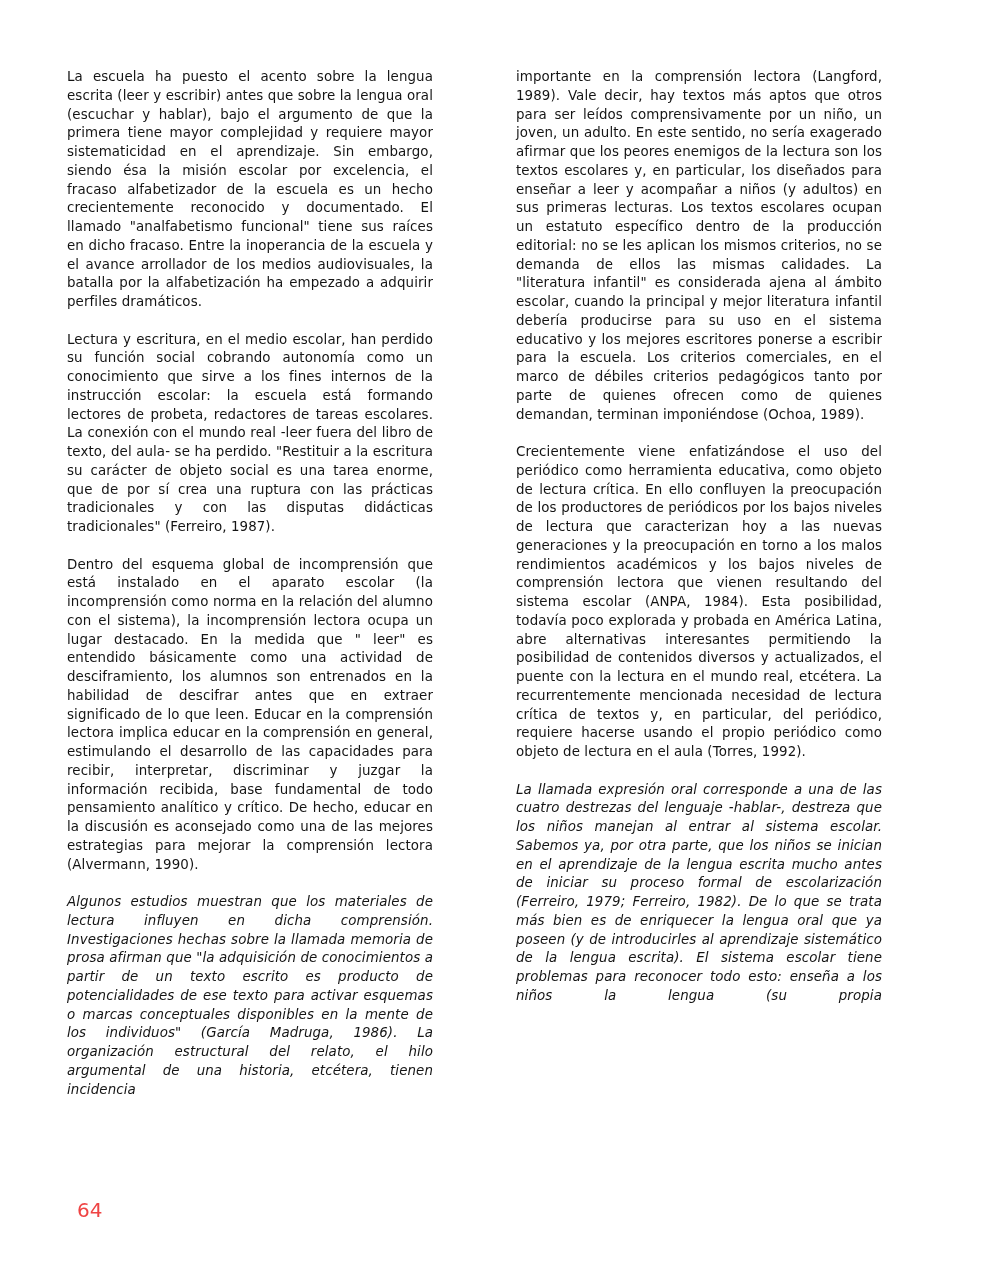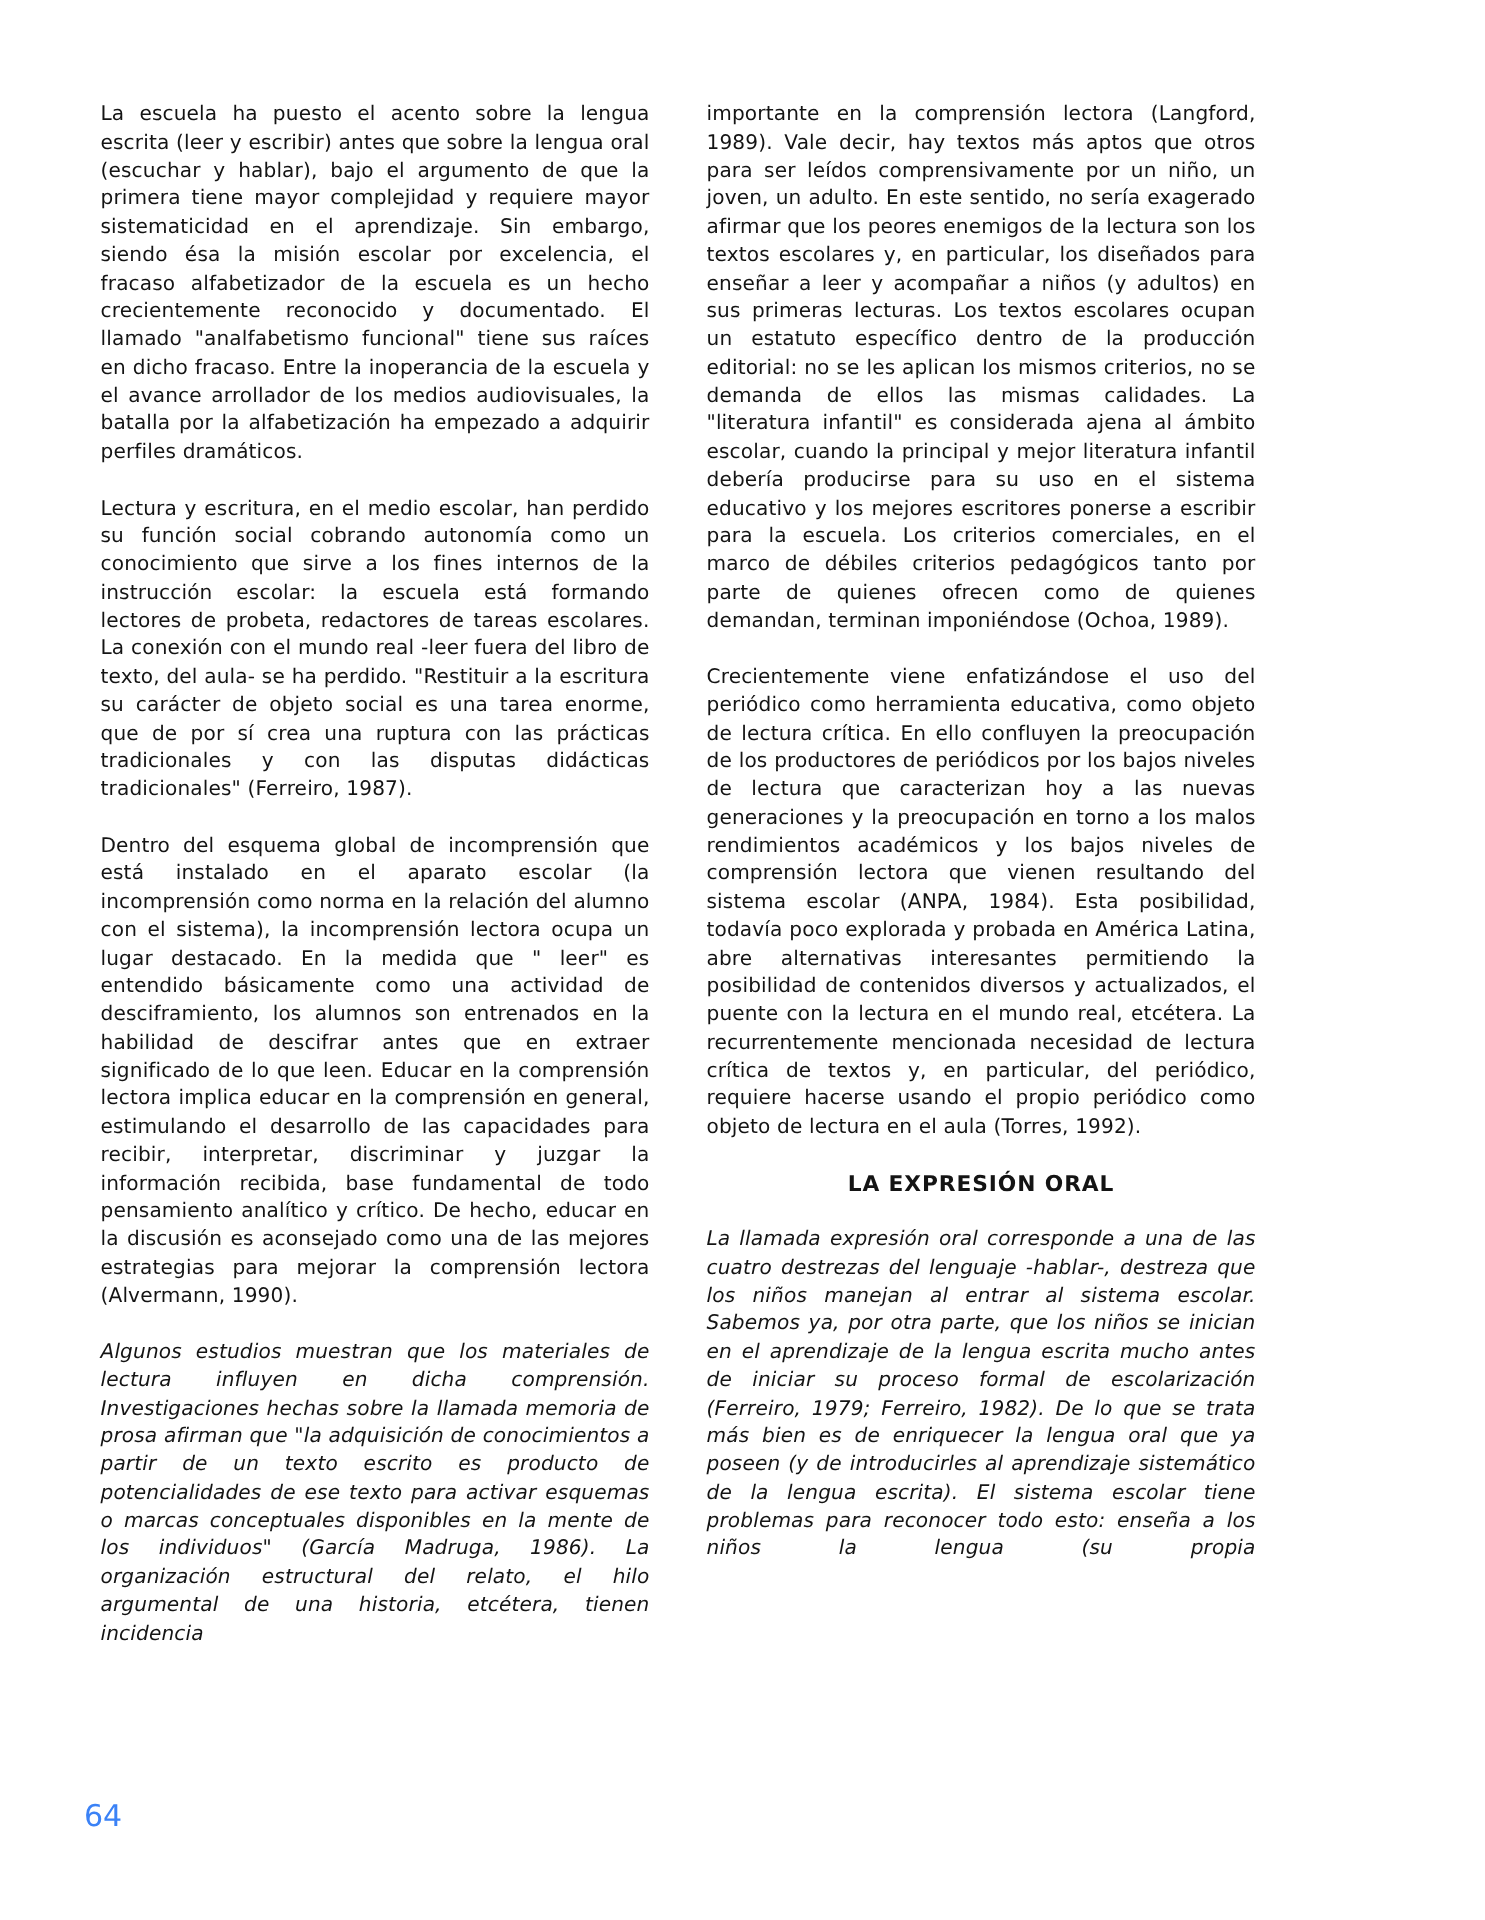--- a/index.html
+++ b/index.html
@@ -22,58 +22,57 @@
   .col {
     position: absolute;
     top: 68px;
     width: 366px;
     font-size: 13.4px;
     line-height: 18.75px;
     text-align: justify;
     letter-spacing: 0.1px;
   }
   .col-left  { left: 67px; }
-  .col-right { left: 471px; }
+  .col-right { left: 516px; }
   .col p {
     margin: 0 0 18.75px 0;
     padding: 0;
   }
   
   .col p.cont { text-align-last: justify; font-style: italic; }
   .section-heading {
     margin: 18.75px 0 18.75px 0;
     font-size: 14.5px;
     font-weight: bold;
     text-align: center;
     text-align-last: center;
     letter-spacing: 0.6px;
   }
   .page-number {
     position: absolute;
-    left: 56px;
+    left: 77px;
     top: 1198px;
     font-size: 20px;
     line-height: 24px;
-    color: #3b82f6;
+    color: #ef4444;
   }
 </style>
 </head>
 <body>
 
 <div class="page">
 
   <div class="col col-left">
     <p>La escuela ha puesto el acento sobre la lengua escrita (leer y escribir) antes que sobre la lengua oral (escuchar y hablar), bajo el argumento de que la primera tiene mayor complejidad y requiere mayor sistematicidad en el aprendizaje. Sin embargo, siendo ésa la misión escolar por excelencia, el fracaso alfabetizador de la escuela es un hecho crecientemente reconocido y documentado. El llamado "analfabetismo funcional" tiene sus raíces en dicho fracaso. Entre la inoperancia de la escuela y el avance arrollador de los medios audiovisuales, la batalla por la alfabetización ha empezado a adquirir perfiles dramáticos.</p>
     <p>Lectura y escritura, en el medio escolar, han perdido su función social cobrando autonomía como un conocimiento que sirve a los fines internos de la instrucción escolar: la escuela está formando lectores de probeta, redactores de tareas escolares. La conexión con el mundo real -leer fuera del libro de texto, del aula- se ha perdido. "Restituir a la escritura su carácter de objeto social es una tarea enorme, que de por sí crea una ruptura con las prácticas tradicionales y con las disputas didácticas tradicionales" (Ferreiro, 1987).</p>
     <p>Dentro del esquema global de incomprensión que está instalado en el aparato escolar (la incomprensión como norma en la relación del alumno con el sistema), la incomprensión lectora ocupa un lugar destacado. En la medida que " leer" es entendido básicamente como una actividad de desciframiento, los alumnos son entrenados en la habilidad de descifrar antes que en extraer significado de lo que leen. Educar en la comprensión lectora implica educar en la comprensión en general, estimulando el desarrollo de las capacidades para recibir, interpretar, discriminar y juzgar la información recibida, base fundamental de todo pensamiento analítico y crítico. De hecho, educar en la discusión es aconsejado como una de las mejores estrategias para mejorar la comprensión lectora (Alvermann, 1990).</p>
     <p class="cont">Algunos estudios muestran que los materiales de lectura influyen en dicha comprensión. Investigaciones hechas sobre la llamada memoria de prosa afirman que "la adquisición de conocimientos a partir de un texto escrito es producto de potencialidades de ese texto para activar esquemas o marcas conceptuales disponibles en la mente de los individuos" (García Madruga, 1986). La organización estructural del relato, el hilo argumental de una historia, etcétera, tienen incidencia</p>
   </div>
 
   <div class="col col-right">
     <p>importante en la comprensión lectora (Langford, 1989). Vale decir, hay textos más aptos que otros para ser leídos comprensivamente por un niño, un joven, un adulto. En este sentido, no sería exagerado afirmar que los peores enemigos de la lectura son los textos escolares y, en particular, los diseñados para enseñar a leer y acompañar a niños (y adultos) en sus primeras lecturas. Los textos escolares ocupan un estatuto específico dentro de la producción editorial: no se les aplican los mismos criterios, no se demanda de ellos las mismas calidades. La "literatura infantil" es considerada ajena al ámbito escolar, cuando la principal y mejor literatura infantil debería producirse para su uso en el sistema educativo y los mejores escritores ponerse a escribir para la escuela. Los criterios comerciales, en el marco de débiles criterios pedagógicos tanto por parte de quienes ofrecen como de quienes demandan, terminan imponiéndose (Ochoa, 1989).</p>
     <p>Crecientemente viene enfatizándose el uso del periódico como herramienta educativa, como objeto de lectura crítica. En ello confluyen la preocupación de los productores de periódicos por los bajos niveles de lectura que caracterizan hoy a las nuevas generaciones y la preocupación en torno a los malos rendimientos académicos y los bajos niveles de comprensión lectora que vienen resultando del sistema escolar (ANPA, 1984). Esta posibilidad, todavía poco explorada y probada en América Latina, abre alternativas interesantes permitiendo la posibilidad de contenidos diversos y actualizados, el puente con la lectura en el mundo real, etcétera. La recurrentemente mencionada necesidad de lectura crítica de textos y, en particular, del periódico, requiere hacerse usando el propio periódico como objeto de lectura en el aula (Torres, 1992).</p>
-    <h2 class="section-heading">LA EXPRESIÓN ORAL</h2>
     <p class="cont">La llamada expresión oral corresponde a una de las cuatro destrezas del lenguaje -hablar-, destreza que los niños manejan al entrar al sistema escolar. Sabemos ya, por otra parte, que los niños se inician en el aprendizaje de la lengua escrita mucho antes de iniciar su proceso formal de escolarización (Ferreiro, 1979; Ferreiro, 1982). De lo que se trata más bien es de enriquecer la lengua oral que ya poseen (y de introducirles al aprendizaje sistemático de la lengua escrita). El sistema escolar tiene problemas para reconocer todo esto: enseña a los niños la lengua (su propia</p>
   </div>
 
   <div class="page-number">64</div>
 
 </div>
 
 </body></html>

